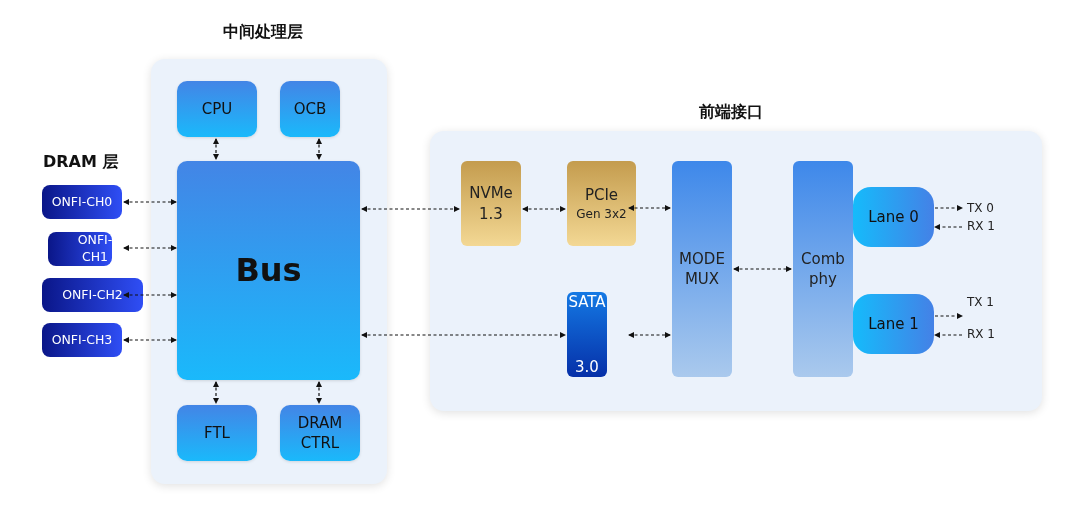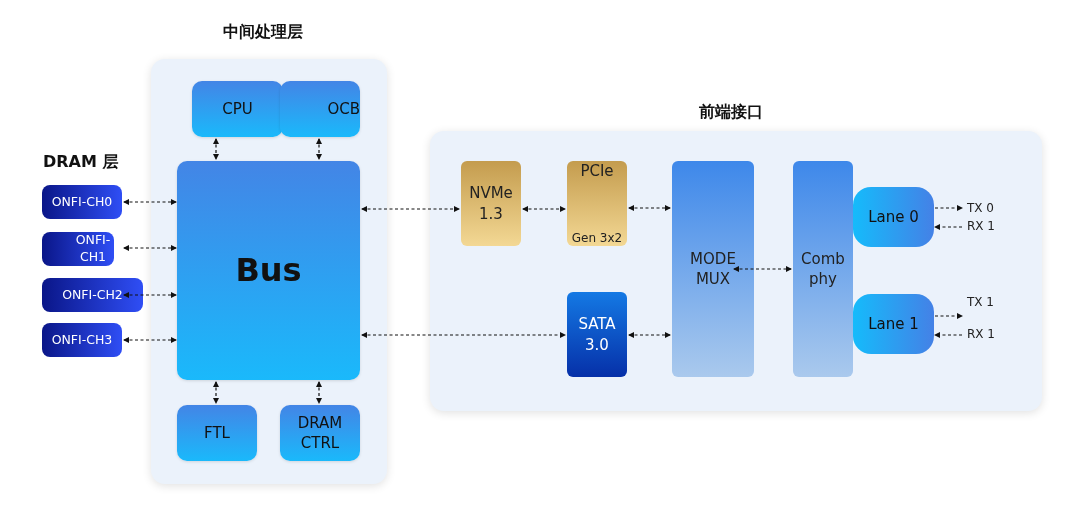--- a/index.html
+++ b/index.html
@@ -34,60 +34,60 @@
 <div class="abs heading" style="left:43px; top:152px;">DRAM 层</div>
 <div class="abs heading" style="left:223px; top:22px;">中间处理层</div>
 <div class="abs heading" style="left:699px; top:102px;">前端接口</div>
 
 <div class="abs panel" style="left:151px; top:59px; width:236px; height:425px;"></div>
 <div class="abs panel" style="left:430px; top:131px; width:612px; height:280px;"></div>
 
 <div class="abs box nand" style="left:42px; top:185px; width:80px; height:34px;">
     <span>ONFI-CH0</span>
   </div>
-<div class="abs box nand" style="left:42px; top:232px; width:72px; height:34px;padding-left:30px;">
+<div class="abs box nand" style="left:48px; top:232px; width:64px; height:34px;padding-left:30px;">
     <span>ONFI-CH1</span>
   </div>
 <div class="abs box nand" style="left:42px; top:278px; width:101px; height:34px;">
     <span>ONFI-CH2</span>
   </div>
 <div class="abs box nand" style="left:42px; top:323px; width:80px; height:34px;">
     <span>ONFI-CH3</span>
   </div>
 
-<div class="abs box blue-v" style="left:192px; top:81px; width:91px; height:56px;">
+<div class="abs box blue-v" style="left:177px; top:81px; width:80px; height:56px;">
     <span>CPU</span>
   </div>
-<div class="abs box blue-v" style="left:280px; top:81px; width:80px; height:56px;align-items:flex-end;">
+<div class="abs box blue-v" style="left:280px; top:81px; width:60px; height:56px;">
     <span>OCB</span>
   </div>
 <div class="abs box blue-v" style="left:177px; top:161px; width:183px; height:219px; font-size:32px; font-weight:bold;">
     <span>Bus</span>
   </div>
 <div class="abs box blue-v" style="left:177px; top:405px; width:80px; height:56px;">
     <span>FTL</span>
   </div>
 <div class="abs box blue-v" style="left:280px; top:405px; width:80px; height:56px;">
   <span>DRAM</span>
   <span>CTRL</span>
 </div>
 
 <div class="abs box gold" style="left:461px; top:161px; width:60px; height:85px;">
   <span style="font-size:15px;">NVMe</span>
   <span style="font-size:15px;">1.3</span>
 </div>
-<div class="abs box gold" style="left:567px; top:161px; width:60px; height:85px;justify-content:space-between;">
+<div class="abs box gold" style="left:567px; top:161px; width:69px; height:85px;">
   <span style="font-size:15px;">PCIe</span>
   <span style="font-size:12px;">Gen 3x2</span>
 </div>
-<div class="abs box sata" style="left:567px; top:292px; width:60px; height:85px;">
+<div class="abs box sata" style="left:567px; top:292px; width:40px; height:85px;justify-content:space-between;">
   <span>SATA</span>
   <span>3.0</span>
 </div>
-<div class="abs box pale" style="left:672px; top:161px; width:82px; height:216px;">
+<div class="abs box pale" style="left:672px; top:161px; width:60px; height:216px;">
   <span>MODE</span>
   <span>MUX</span>
 </div>
 <div class="abs box pale" style="left:793px; top:161px; width:60px; height:216px;">
   <span>Comb</span>
   <span>phy</span>
 </div>
 <div class="abs box lane" style="left:853px; top:187px; width:81px; height:60px;">
     <span>Lane 0</span>
   </div>

